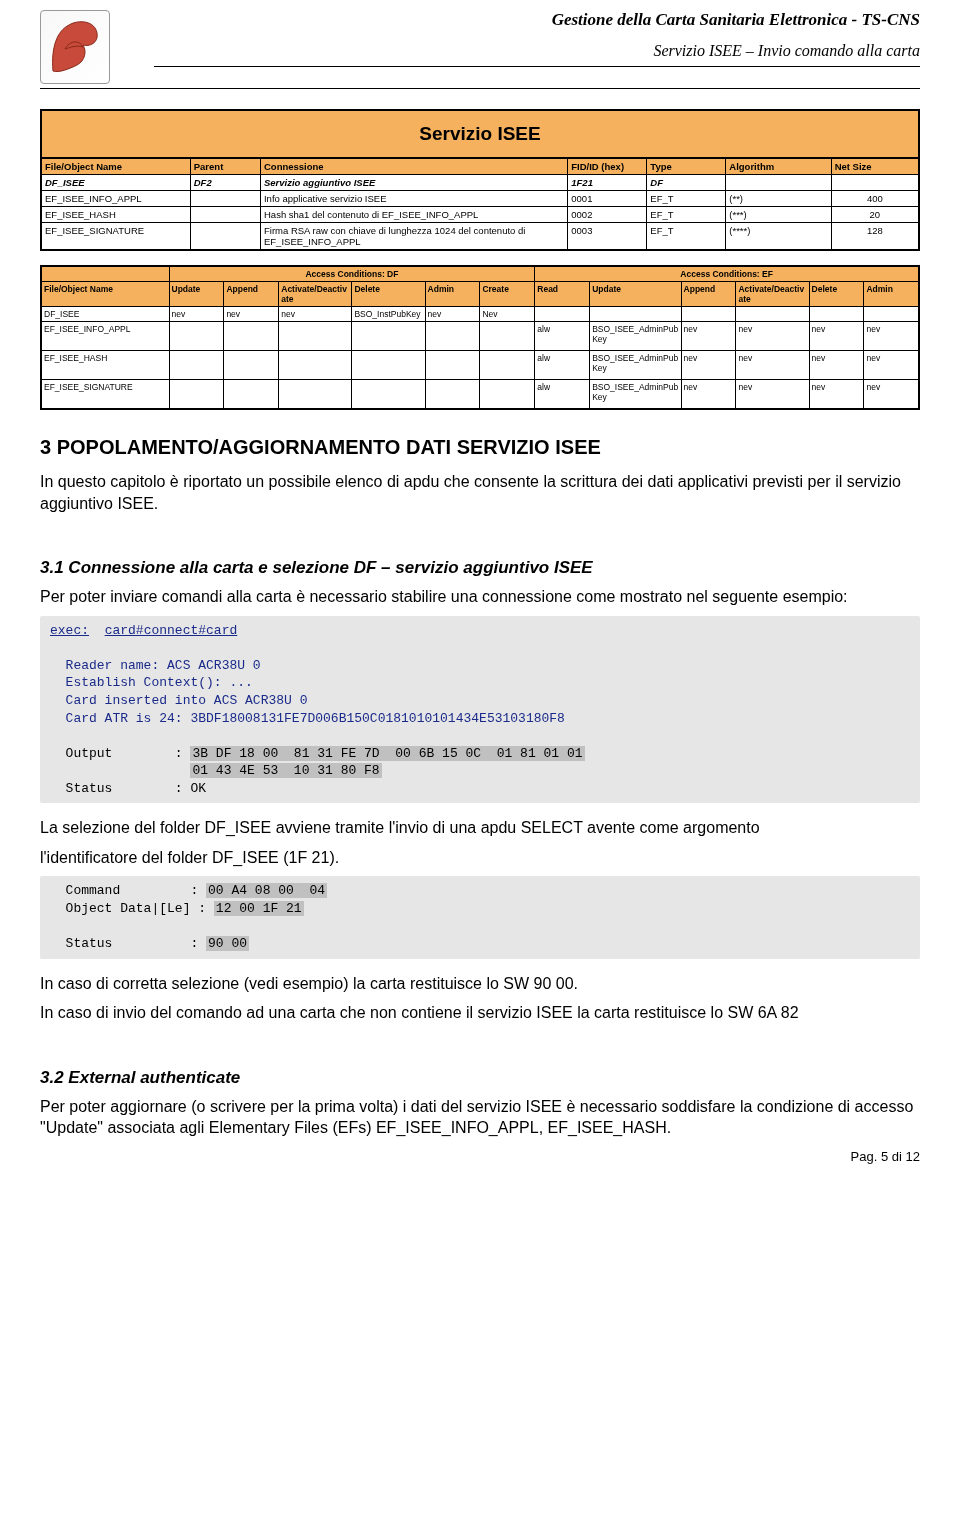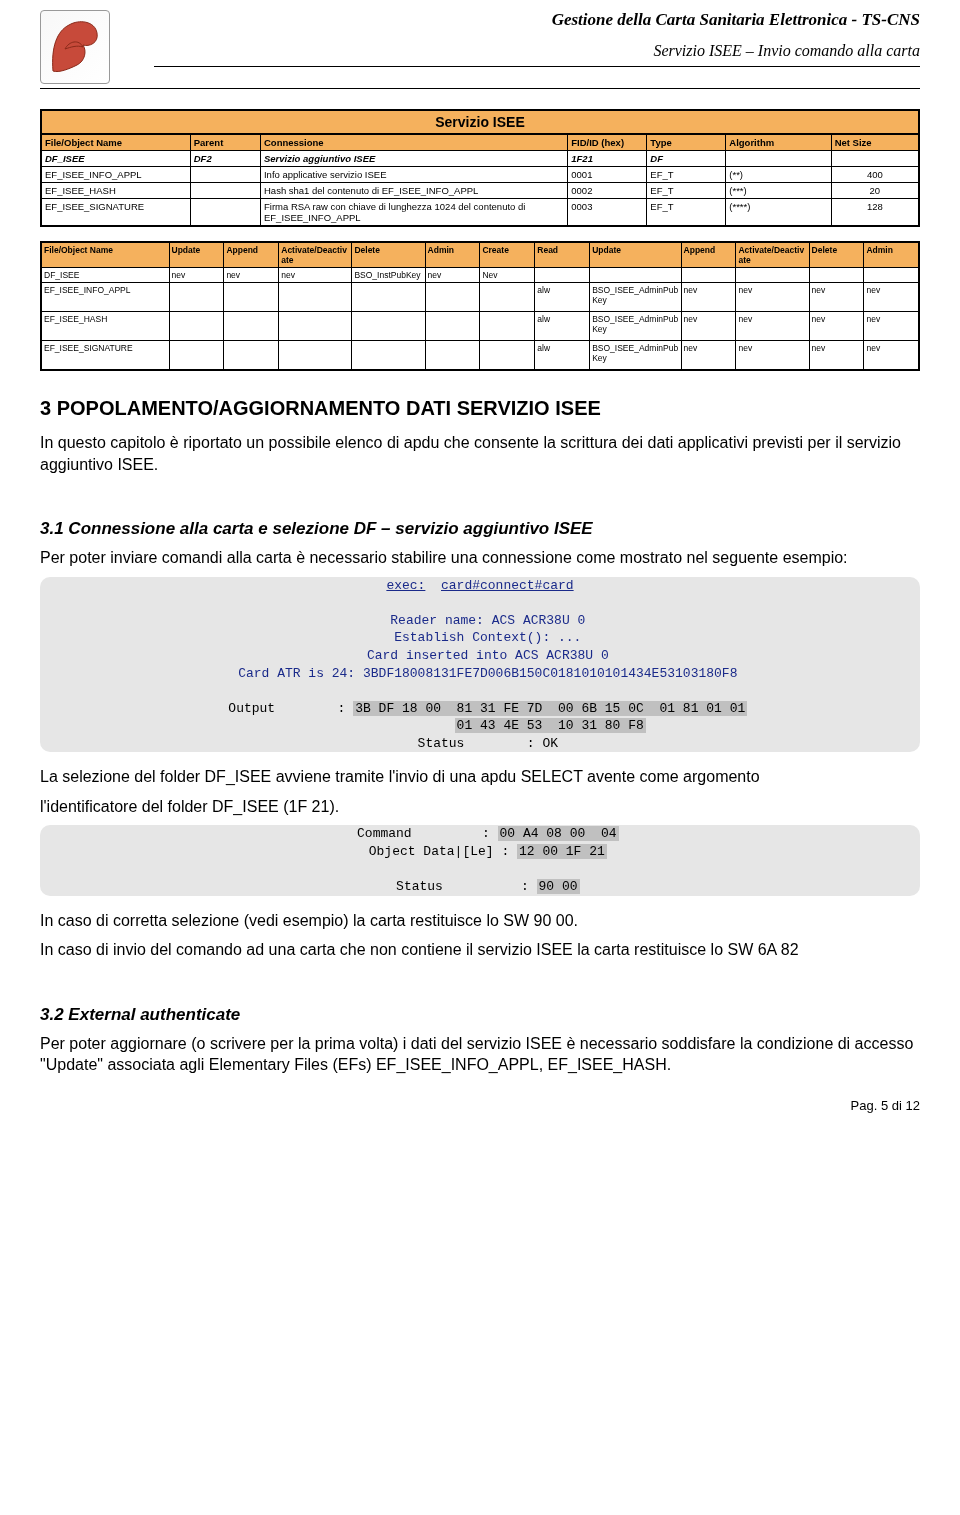--- a/index.html
+++ b/index.html
@@ -32,49 +32,48 @@
   }
   .logo svg { width: 52px; height: 60px; }
   .header-text { flex: 1; text-align: right; }
   .header-text .t1 { font-family: Georgia, 'Times New Roman', serif; font-weight: bold; font-style: italic; font-size: 17px; }
   .header-text .t2 { font-family: Georgia, 'Times New Roman', serif; font-style: italic; font-size: 16px; margin-top: 12px; }
   .header-rule { height:1px; background:#000; margin-top:6px; }
 
   table.orange { border-collapse: collapse; width: 100%; table-layout: fixed; font-size: 9.5px; border: 2px solid #000; margin-bottom: 14px; }
   table.orange th, table.orange td { border: 1px solid #000; padding: 2px 3px; vertical-align: top; overflow: hidden; word-wrap: break-word; }
   table.orange thead th { background: #f5b15d; font-weight: bold; text-align: left; }
-  table.orange caption { caption-side: top; background: #f5b15d; border: 2px solid #000; border-bottom: none; font-weight: bold; font-size: 14px; padding: 3px; }
+  table.orange caption { caption-side: top; background: #f5b15d; border: 2px solid #000; border-bottom: none; font-weight: bold; font-size: 19px; padding: 12px; }
   table.orange .emrow td { font-weight: bold; font-style: italic; }
   table.orange td.r { text-align: center; }
 
   table.ac { border-collapse: collapse; width: 100%; table-layout: fixed; font-size: 8.5px; border: 2px solid #000; margin-bottom: 26px; }
   table.ac th, table.ac td { border: 1px solid #000; padding: 2px 2px; vertical-align: top; word-wrap: break-word; }
   table.ac thead th.sec { background: #f5b15d; font-weight: bold; text-align: center; }
   table.ac thead th.col { background: #f5b15d; font-weight: bold; text-align: left; }
   table.ac td.h24 { height: 24px; }
 
   h2.sec { font-family: Arial, sans-serif; font-weight: bold; font-size: 20px; margin: 18px 0 12px 0; }
   h3.sub { font-family: Arial, sans-serif; font-weight: bold; font-style: italic; font-size: 17px; margin: 44px 0 6px 0; }
   p.body { font-size: 16px; line-height: 1.35; margin: 8px 0; }
 
   pre.code {
     font-family: "Courier New", monospace;
     font-size: 13px;
     line-height: 1.35;
     background: #e6e6e6;
-    padding: 0 10px;
+    padding: 6px 10px;
     margin: 8px 0 14px 0;
     white-space: pre-wrap;
-    border-radius: 10px;
-    text-align: center;
+    border-radius: 2px;
   }
   pre.code .hl { background: #c0c0c0; padding: 0 2px; }
   pre.code .blue { color: #1a2a8a; }
   pre.code .blue.u { text-decoration: underline; }
-  .footer { text-align: right; font-size: 13px; margin-top: 22px; }
+  .footer { text-align: right; font-size: 13px; margin-top: 10px; }
 </style>
 </head>
 <body>
 
 <div class="header">
   <div class="logo">
     <svg viewBox="0 0 52 60">
       <path d="M4 54 C2 30 8 14 20 8 C30 2 46 4 48 16 C50 26 40 30 34 28 C38 34 36 44 28 48 C20 52 10 56 4 54 Z
                M16 32 C20 24 30 22 34 30 C28 28 22 30 16 32 Z" fill="#c74a3a" stroke="#8a2a1a" stroke-width="1"></path>
     </svg>
@@ -159,20 +158,25 @@
       <col style="width:6%">
     <col style="width:6%">
       <col style="width:10%">
       <col style="width:6%">
       <col style="width:8%">
       <col style="width:6%">
       <col style="width:6%">
   </colgroup>
   <thead>
     <tr>
+      <th class="sec"></th>
+      <th class="sec" colspan="6">Access Conditions: DF</th>
+      <th class="sec" colspan="6">Access Conditions: EF</th>
+    </tr>
+    <tr>
       <th class="col">File/Object Name</th>
       <th class="col">Update</th>
       <th class="col">Append</th>
       <th class="col">Activate/Deactivate</th>
       <th class="col">Delete</th>
       <th class="col">Admin</th>
       <th class="col">Create</th>
       <th class="col">Read</th>
       <th class="col">Update</th>
       <th class="col">Append</th>

